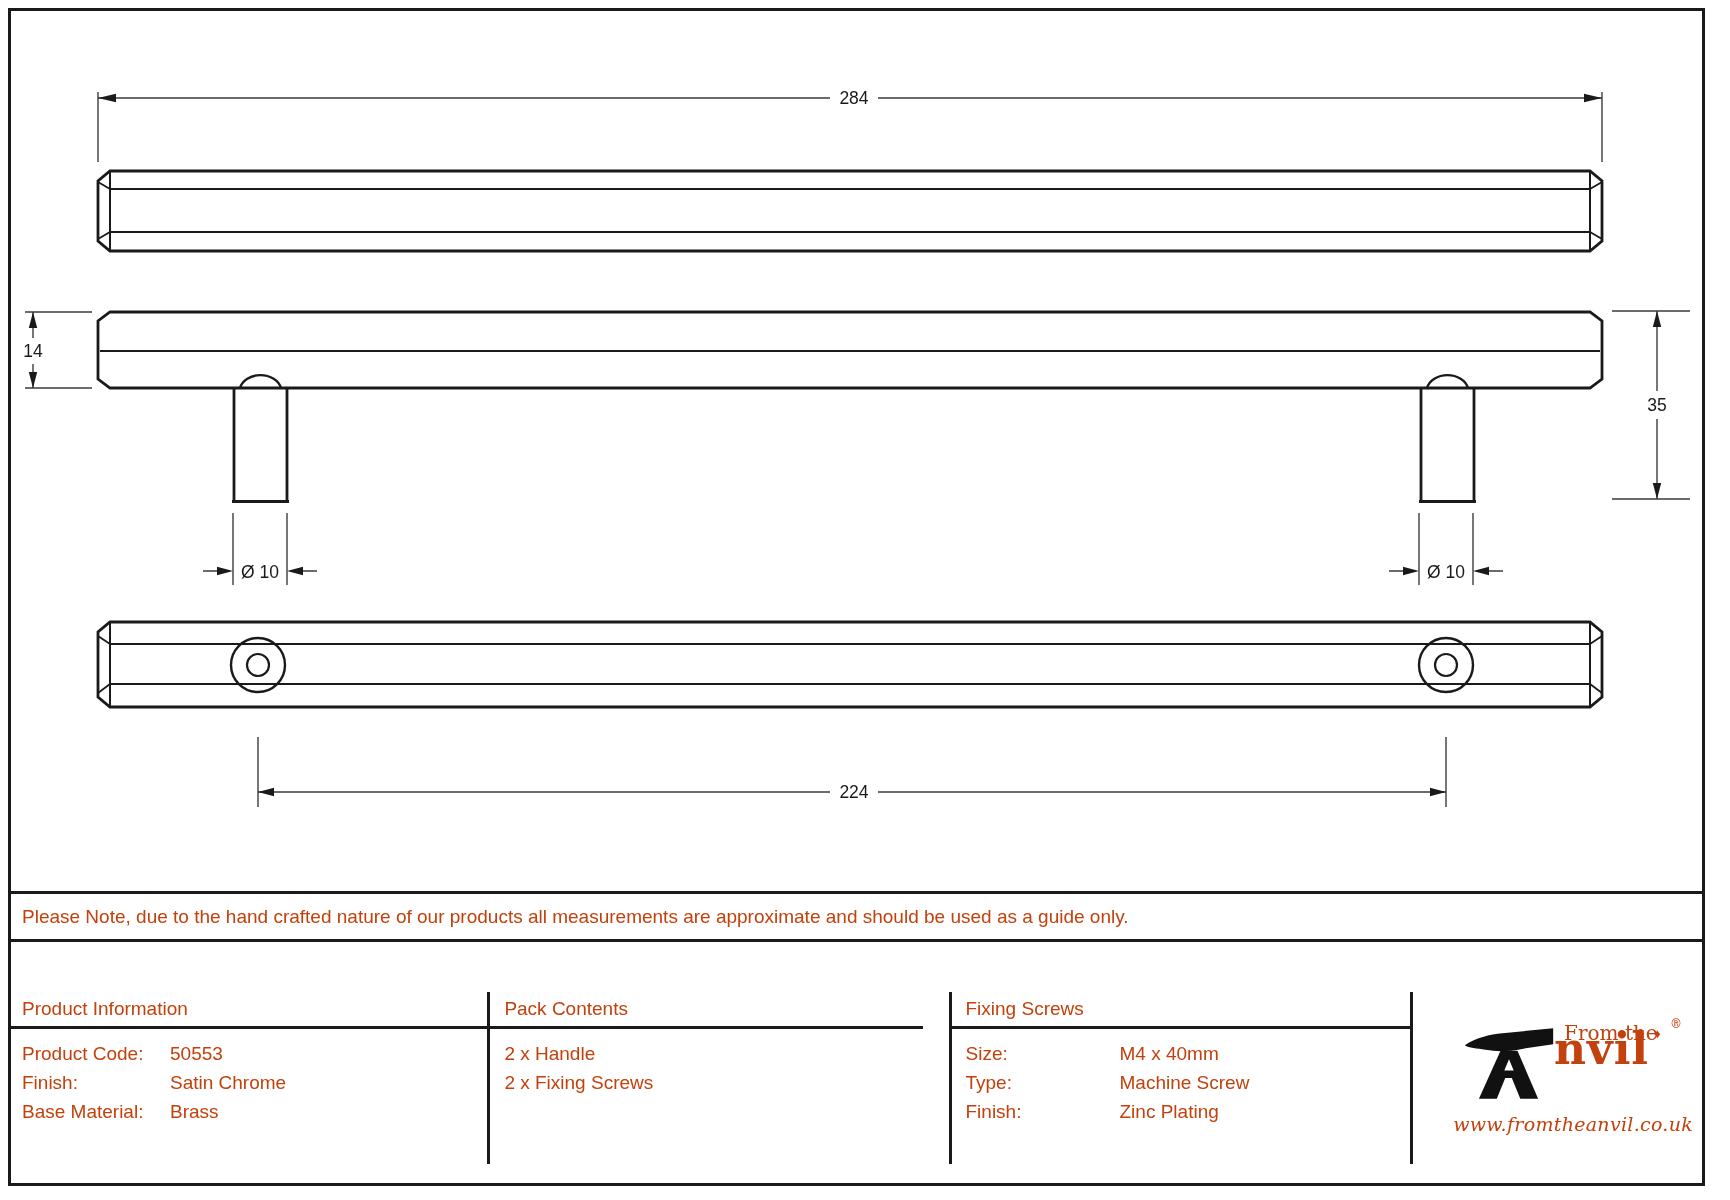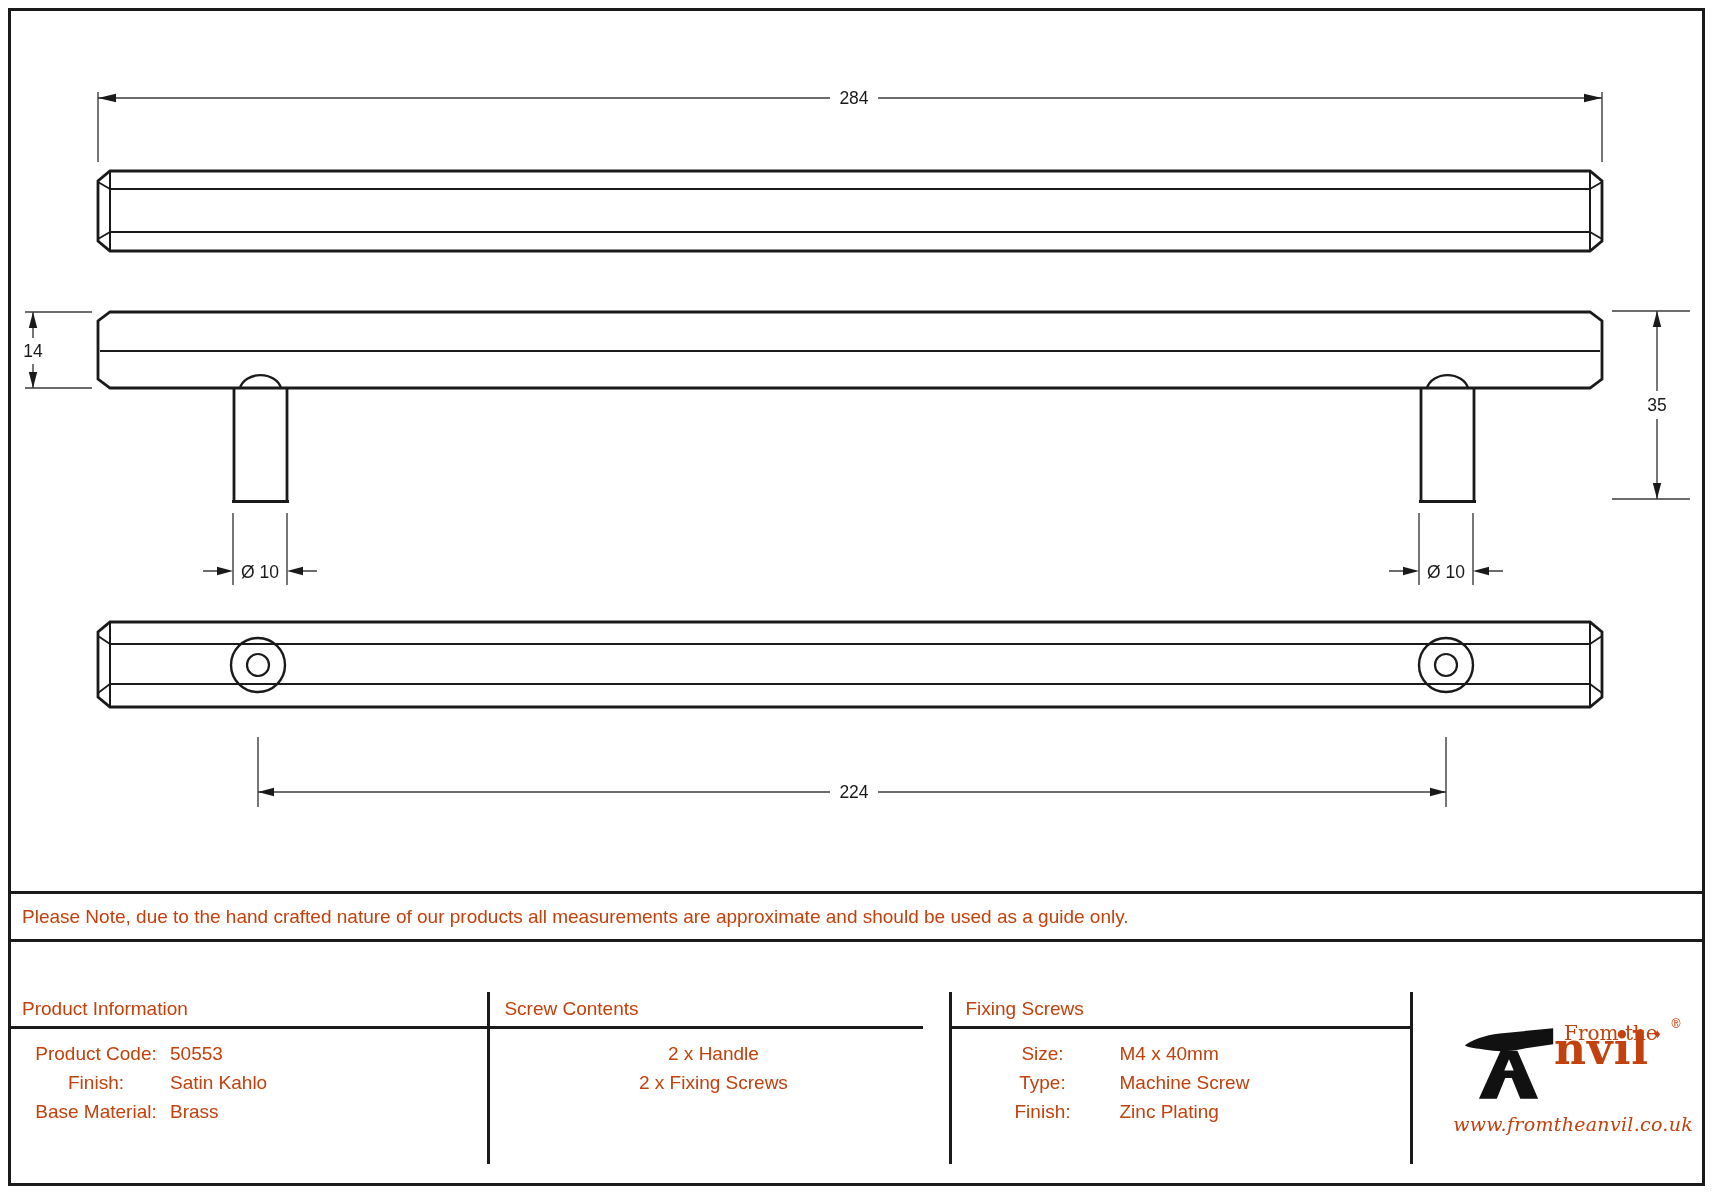--- a/index.html
+++ b/index.html
@@ -6,21 +6,21 @@
   .page{position:relative;width:1730px;height:1200px;background:#fff;
         font-family:"Liberation Sans",sans-serif;color:#c2410c;overflow:hidden;}
   .page-border{position:absolute;left:8px;top:8px;width:1697px;height:1178px;
         border:3px solid #1a1a1a;box-sizing:border-box;pointer-events:none;}
   svg.drawing{position:absolute;left:0;top:0;}
   svg.drawing text{font-family:"Liberation Sans",sans-serif;font-size:17.5px;fill:#1a1a1a;}
   .note-strip{position:absolute;left:8px;top:891px;width:1697px;height:51px;
         box-sizing:border-box;border-top:3px solid #1a1a1a;border-bottom:3px solid #1a1a1a;
         display:flex;align-items:center;padding-left:14px;font-size:19px;}
   .info-table{position:absolute;left:8px;top:992px;width:1697px;height:172px;
-        box-sizing:border-box;display:flex;font-size:19px;text-align:center;}
+        box-sizing:border-box;display:flex;font-size:19px;}
   .col{box-sizing:border-box;height:100%;}
   .col.c1{width:487px;}
   .col.c2{width:442px;border-left:3px solid #1a1a1a;}
   .col.c3{width:469px;border-left:3px solid #1a1a1a;margin-left:26px;}
   .col.c4{width:299px;border-left:3px solid #1a1a1a;display:flex;flex-direction:column;
         align-items:center;justify-content:center;padding-left:28px;}
   .cell-header{height:37px;box-sizing:border-box;border-bottom:3px solid #1a1a1a;
         display:flex;align-items:center;padding-left:14px;}
   .cell-body{padding:10px 0 0 14px;}
   .kv-row{display:flex;line-height:29px;}
@@ -144,32 +144,32 @@
       <div class="cell-header">
         <span>Product Information</span>
       </div>
       <div class="cell-body">
         <div class="kv-row">
           <span class="kv-label">Product Code:</span>
           <span class="kv-value">50553</span>
         </div>
         <div class="kv-row">
           <span class="kv-label">Finish:</span>
-          <span class="kv-value">Satin Kahlo</span>
+          <span class="kv-value">Satin Chrome</span>
         </div>
         <div class="kv-row">
           <span class="kv-label">Base Material:</span>
           <span class="kv-value">Brass</span>
         </div>
       </div>
     </div>
 
     <div class="col c2">
       <div class="cell-header">
-        <span>Screw Contents</span>
+        <span>Pack Contents</span>
       </div>
       <div class="cell-body">
         <div class="list-row">2 x Handle</div>
         <div class="list-row">2 x Fixing Screws</div>
       </div>
     </div>
 
     <div class="col c3">
       <div class="cell-header">
         <span>Fixing Screws</span>

